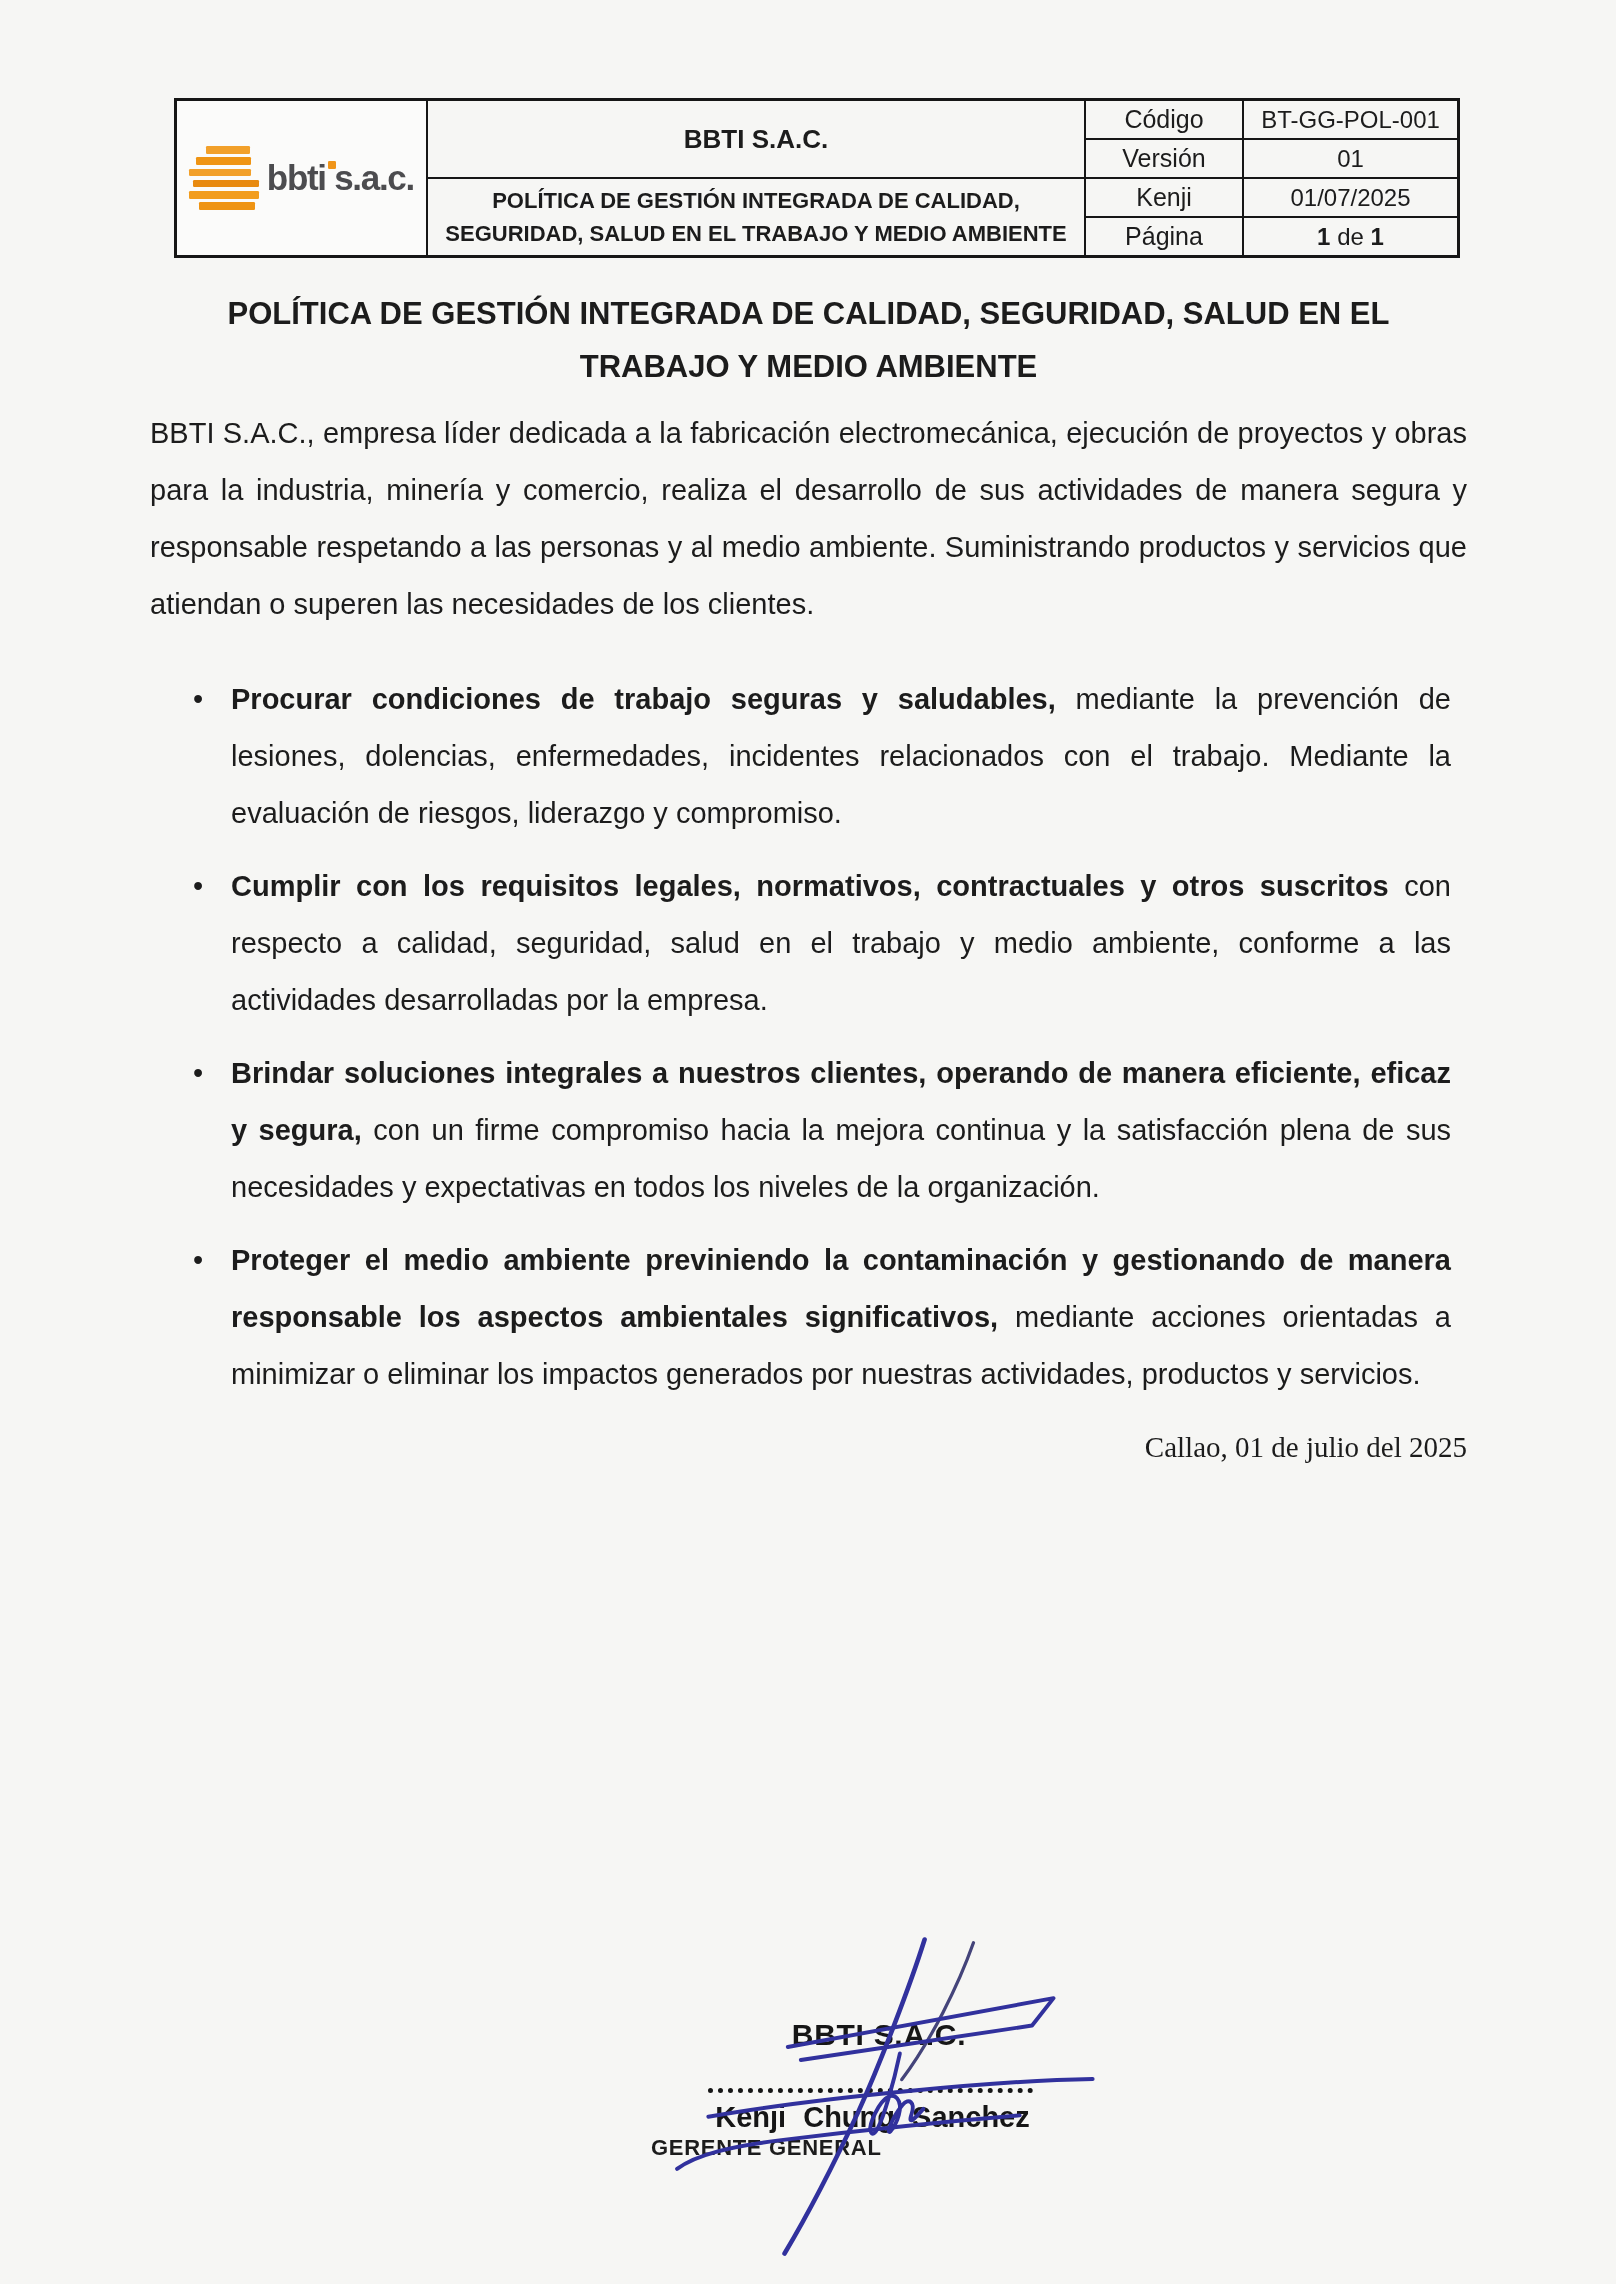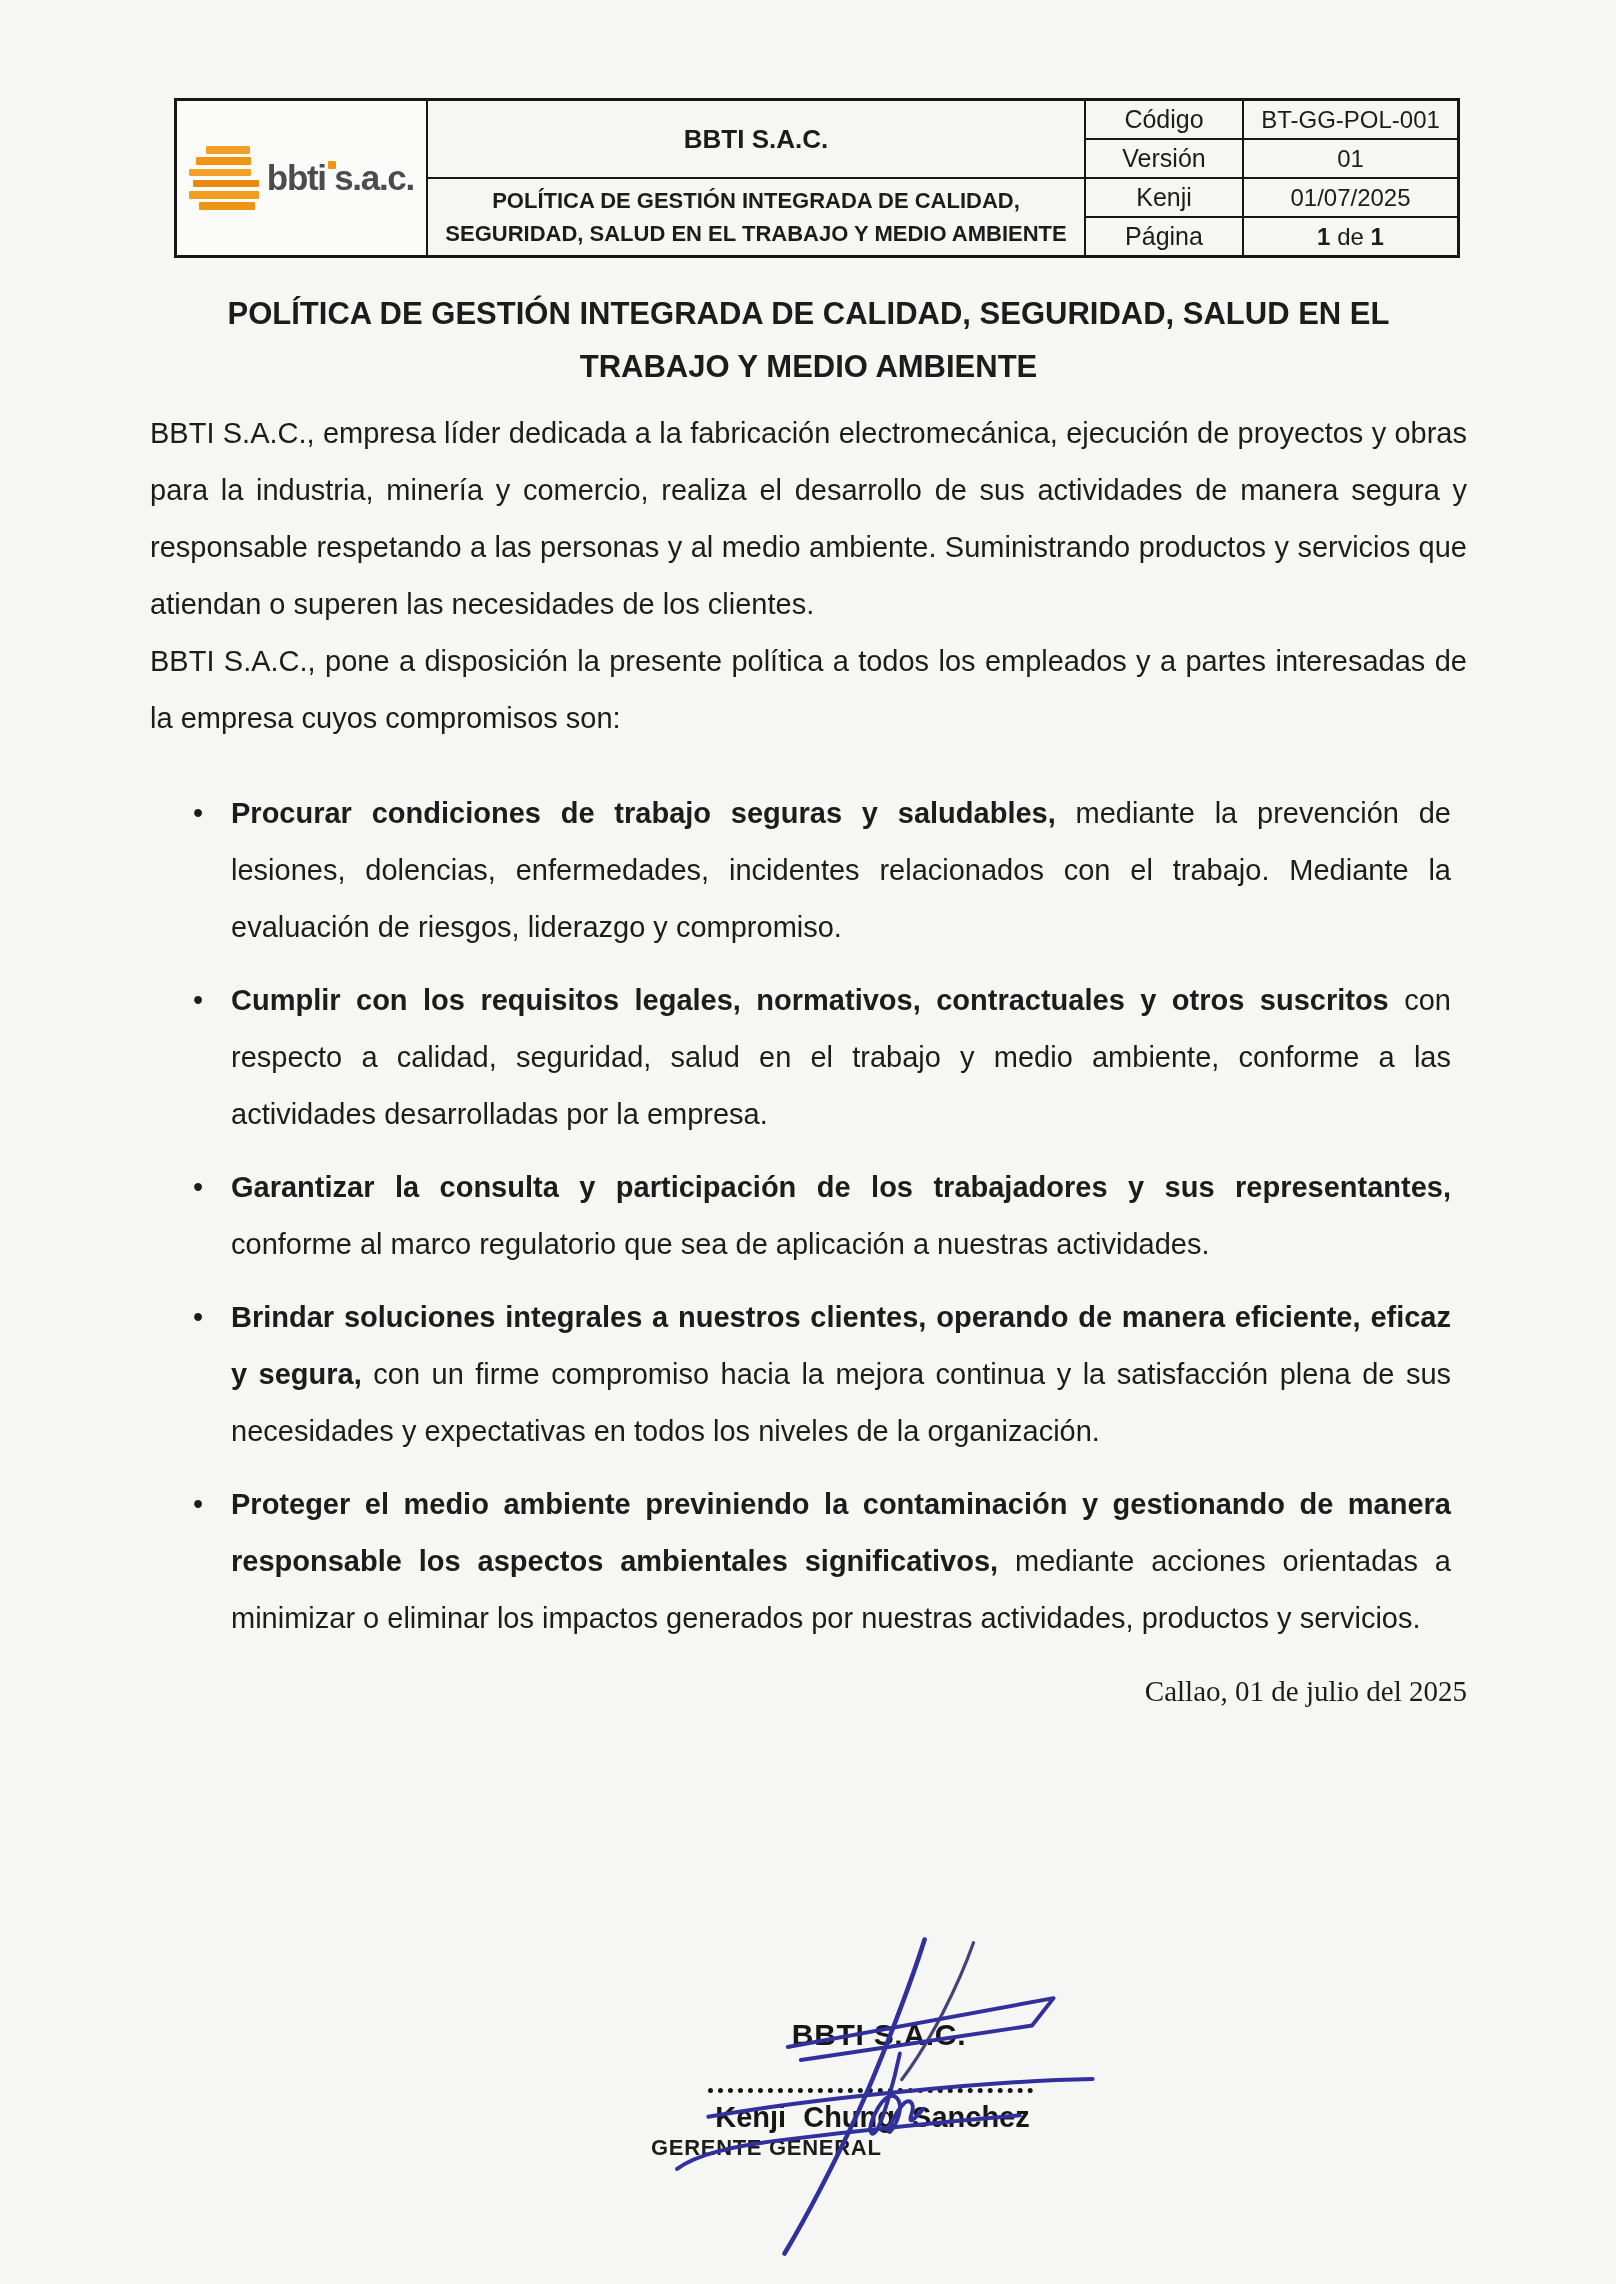--- a/index.html
+++ b/index.html
@@ -160,26 +160,24 @@
     <tr>
       <td class="meta-label">Página</td>
       <td class="meta-value"><span class="bold">1</span> <span>de</span> <span class="bold">1</span></td>
     </tr>
   </tbody>
     </table>
 
   <h1 class="doc-title">POLÍTICA DE GESTIÓN INTEGRADA DE CALIDAD, SEGURIDAD, SALUD EN EL TRABAJO Y MEDIO AMBIENTE</h1>
 
   <p class="para">BBTI S.A.C., empresa líder dedicada a la fabricación electromecánica, ejecución de proyectos y obras para la industria, minería y comercio, realiza el desarrollo de sus actividades de manera segura y responsable respetando a las personas y al medio ambiente. Suministrando productos y servicios que atiendan o superen las necesidades de los clientes.</p>
-  <p class="para">BBTI S.A.C., pone a disposición la presente política a todos los empleados y a partes interesadas de la empresa cuyos compromisos son:</p>
 
   <ul class="commitments">
     <li><strong>Procurar condiciones de trabajo seguras y saludables,</strong><span> mediante la prevención de lesiones, dolencias, enfermedades, incidentes relacionados con el trabajo. Mediante la evaluación de riesgos, liderazgo y compromiso.</span></li>
     <li><strong>Cumplir con los requisitos legales, normativos, contractuales y otros suscritos</strong><span> con respecto a calidad, seguridad, salud en el trabajo y medio ambiente, conforme a las actividades desarrolladas por la empresa.</span></li>
-    <li><strong>Garantizar la consulta y participación de los trabajadores y sus representantes,</strong><span> conforme al marco regulatorio que sea de aplicación a nuestras actividades.</span></li>
     <li><strong>Brindar soluciones integrales a nuestros clientes, operando de manera eficiente, eficaz y segura,</strong><span> con un firme compromiso hacia la mejora continua y la satisfacción plena de sus necesidades y expectativas en todos los niveles de la organización.</span></li>
     <li><strong>Proteger el medio ambiente previniendo la contaminación y gestionando de manera responsable los aspectos ambientales significativos,</strong><span> mediante acciones orientadas a minimizar o eliminar los impactos generados por nuestras actividades, productos y servicios.</span></li>
   </ul>
 
   <p class="dateline">Callao, 01 de julio del 2025</p>
 
 </div>
 
 <div class="signature">
   <div class="sig-company">BBTI S.A.C.</div>

